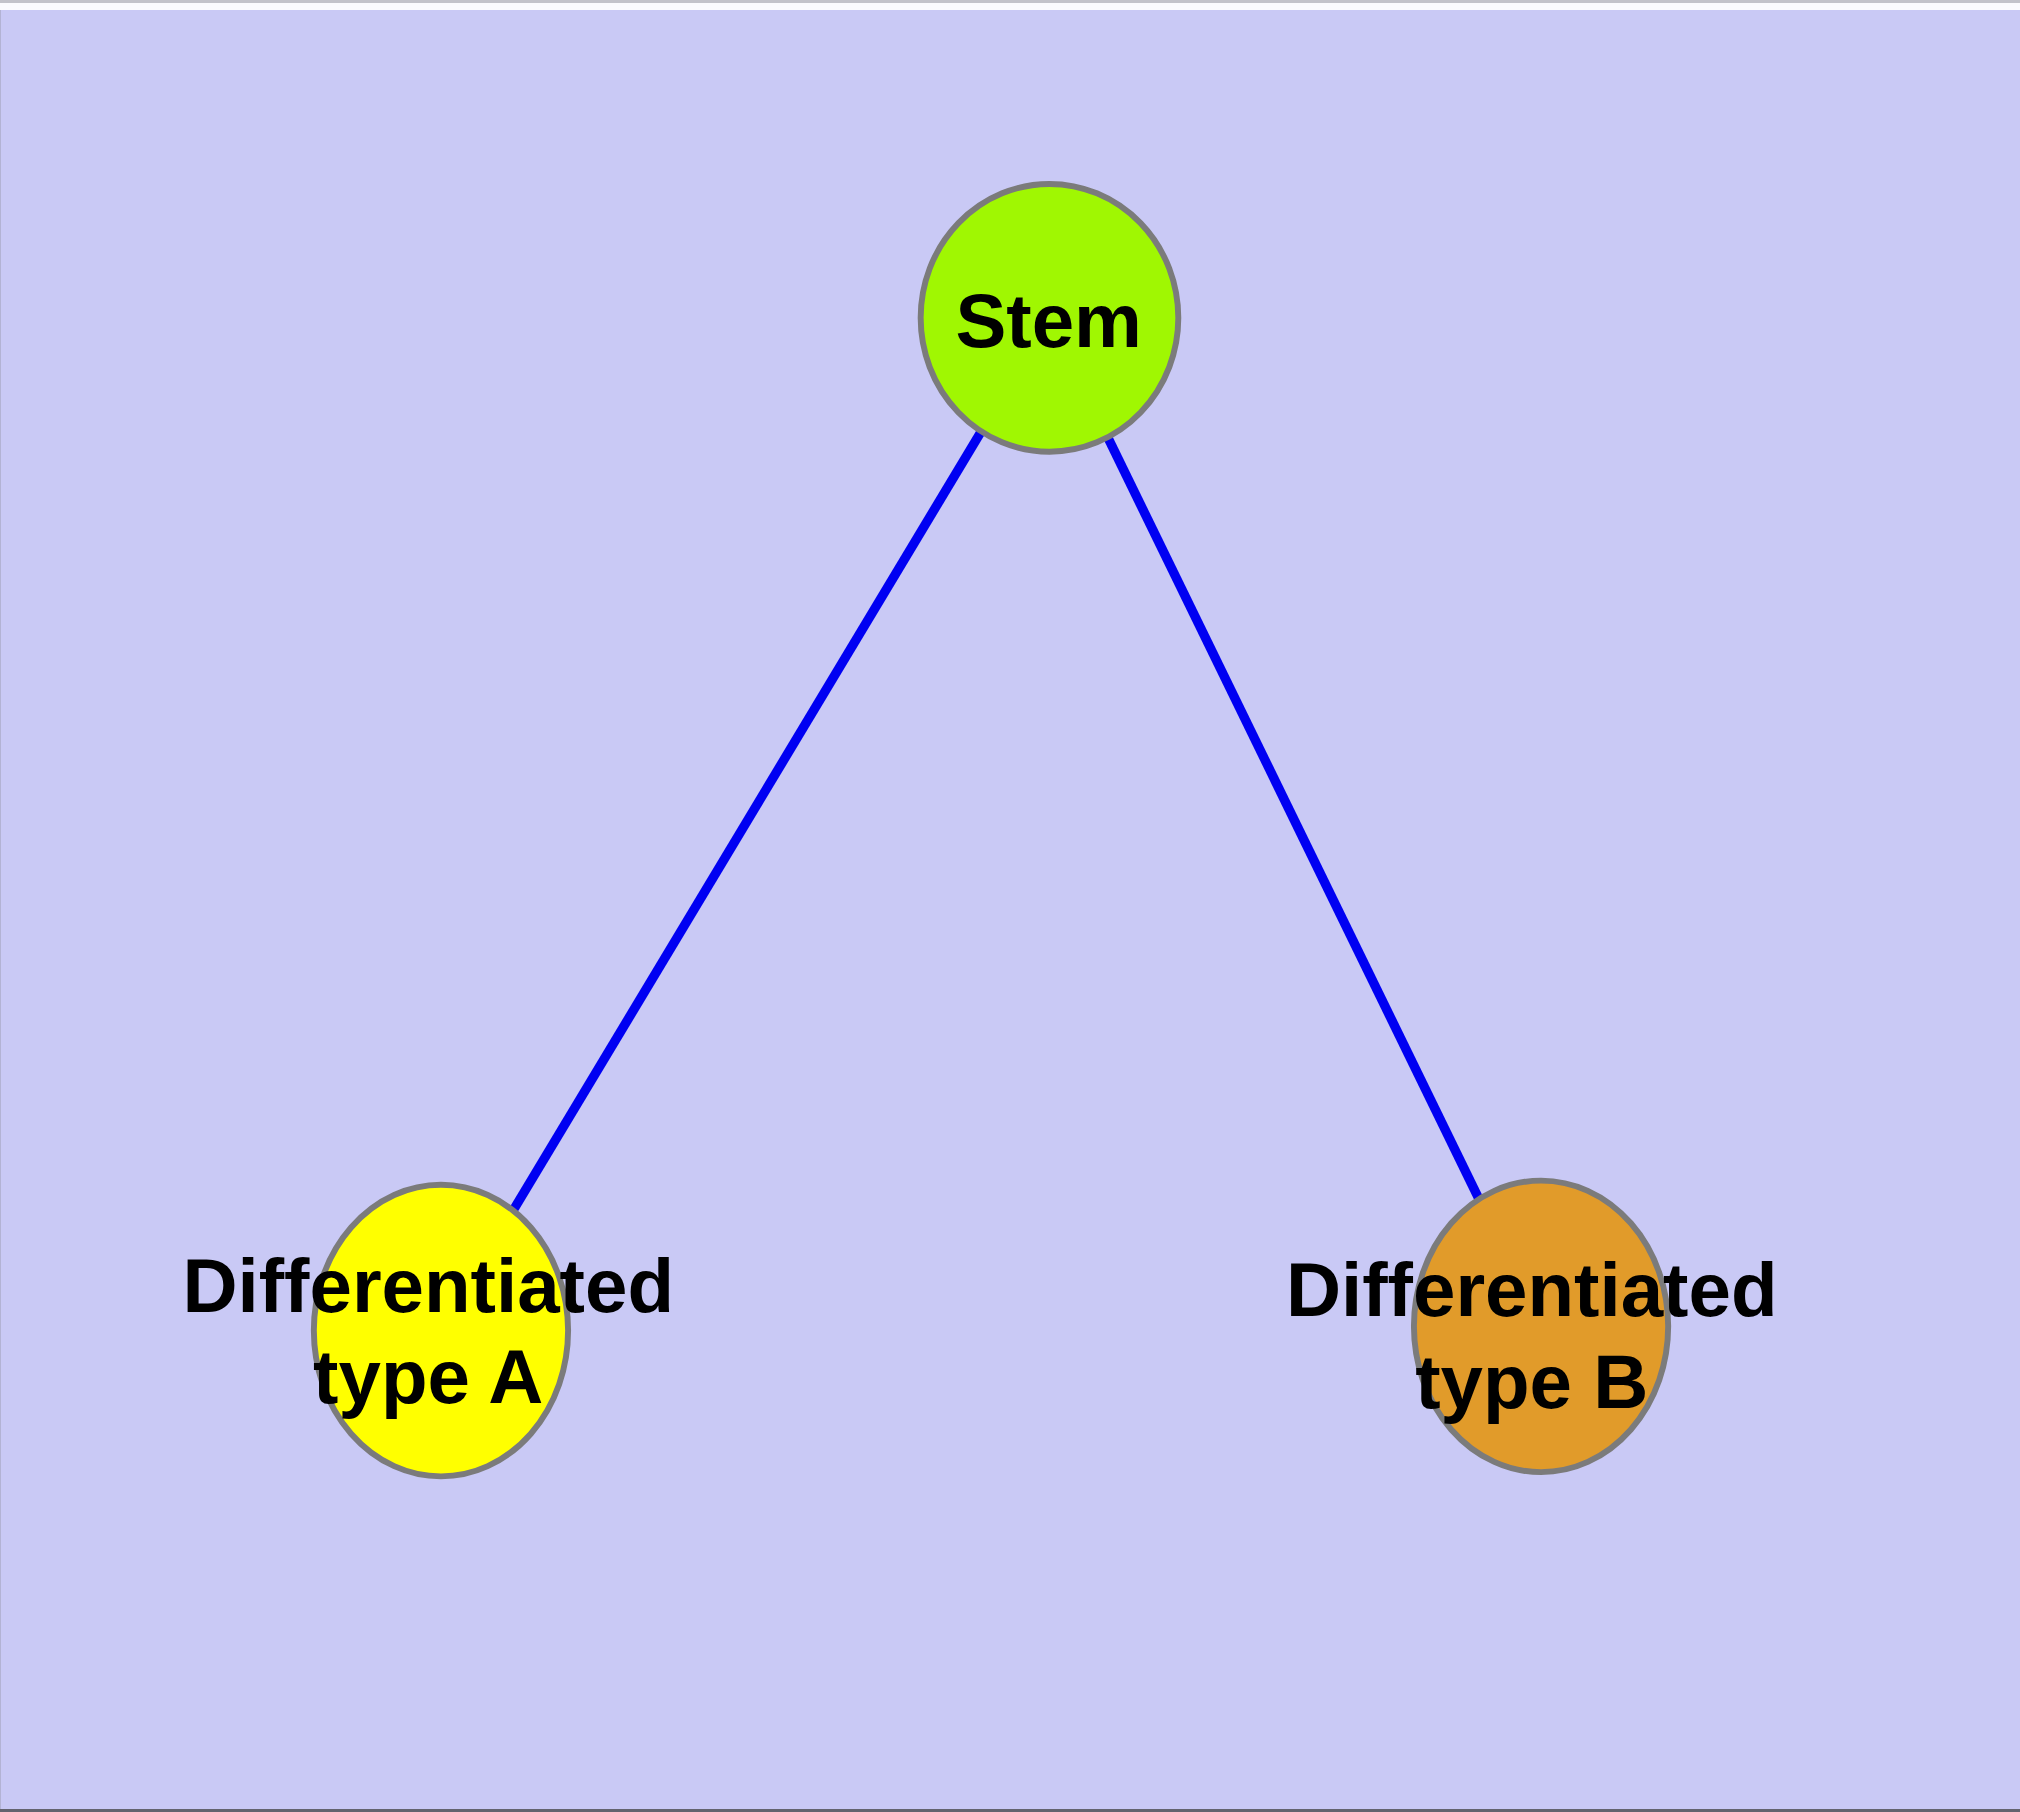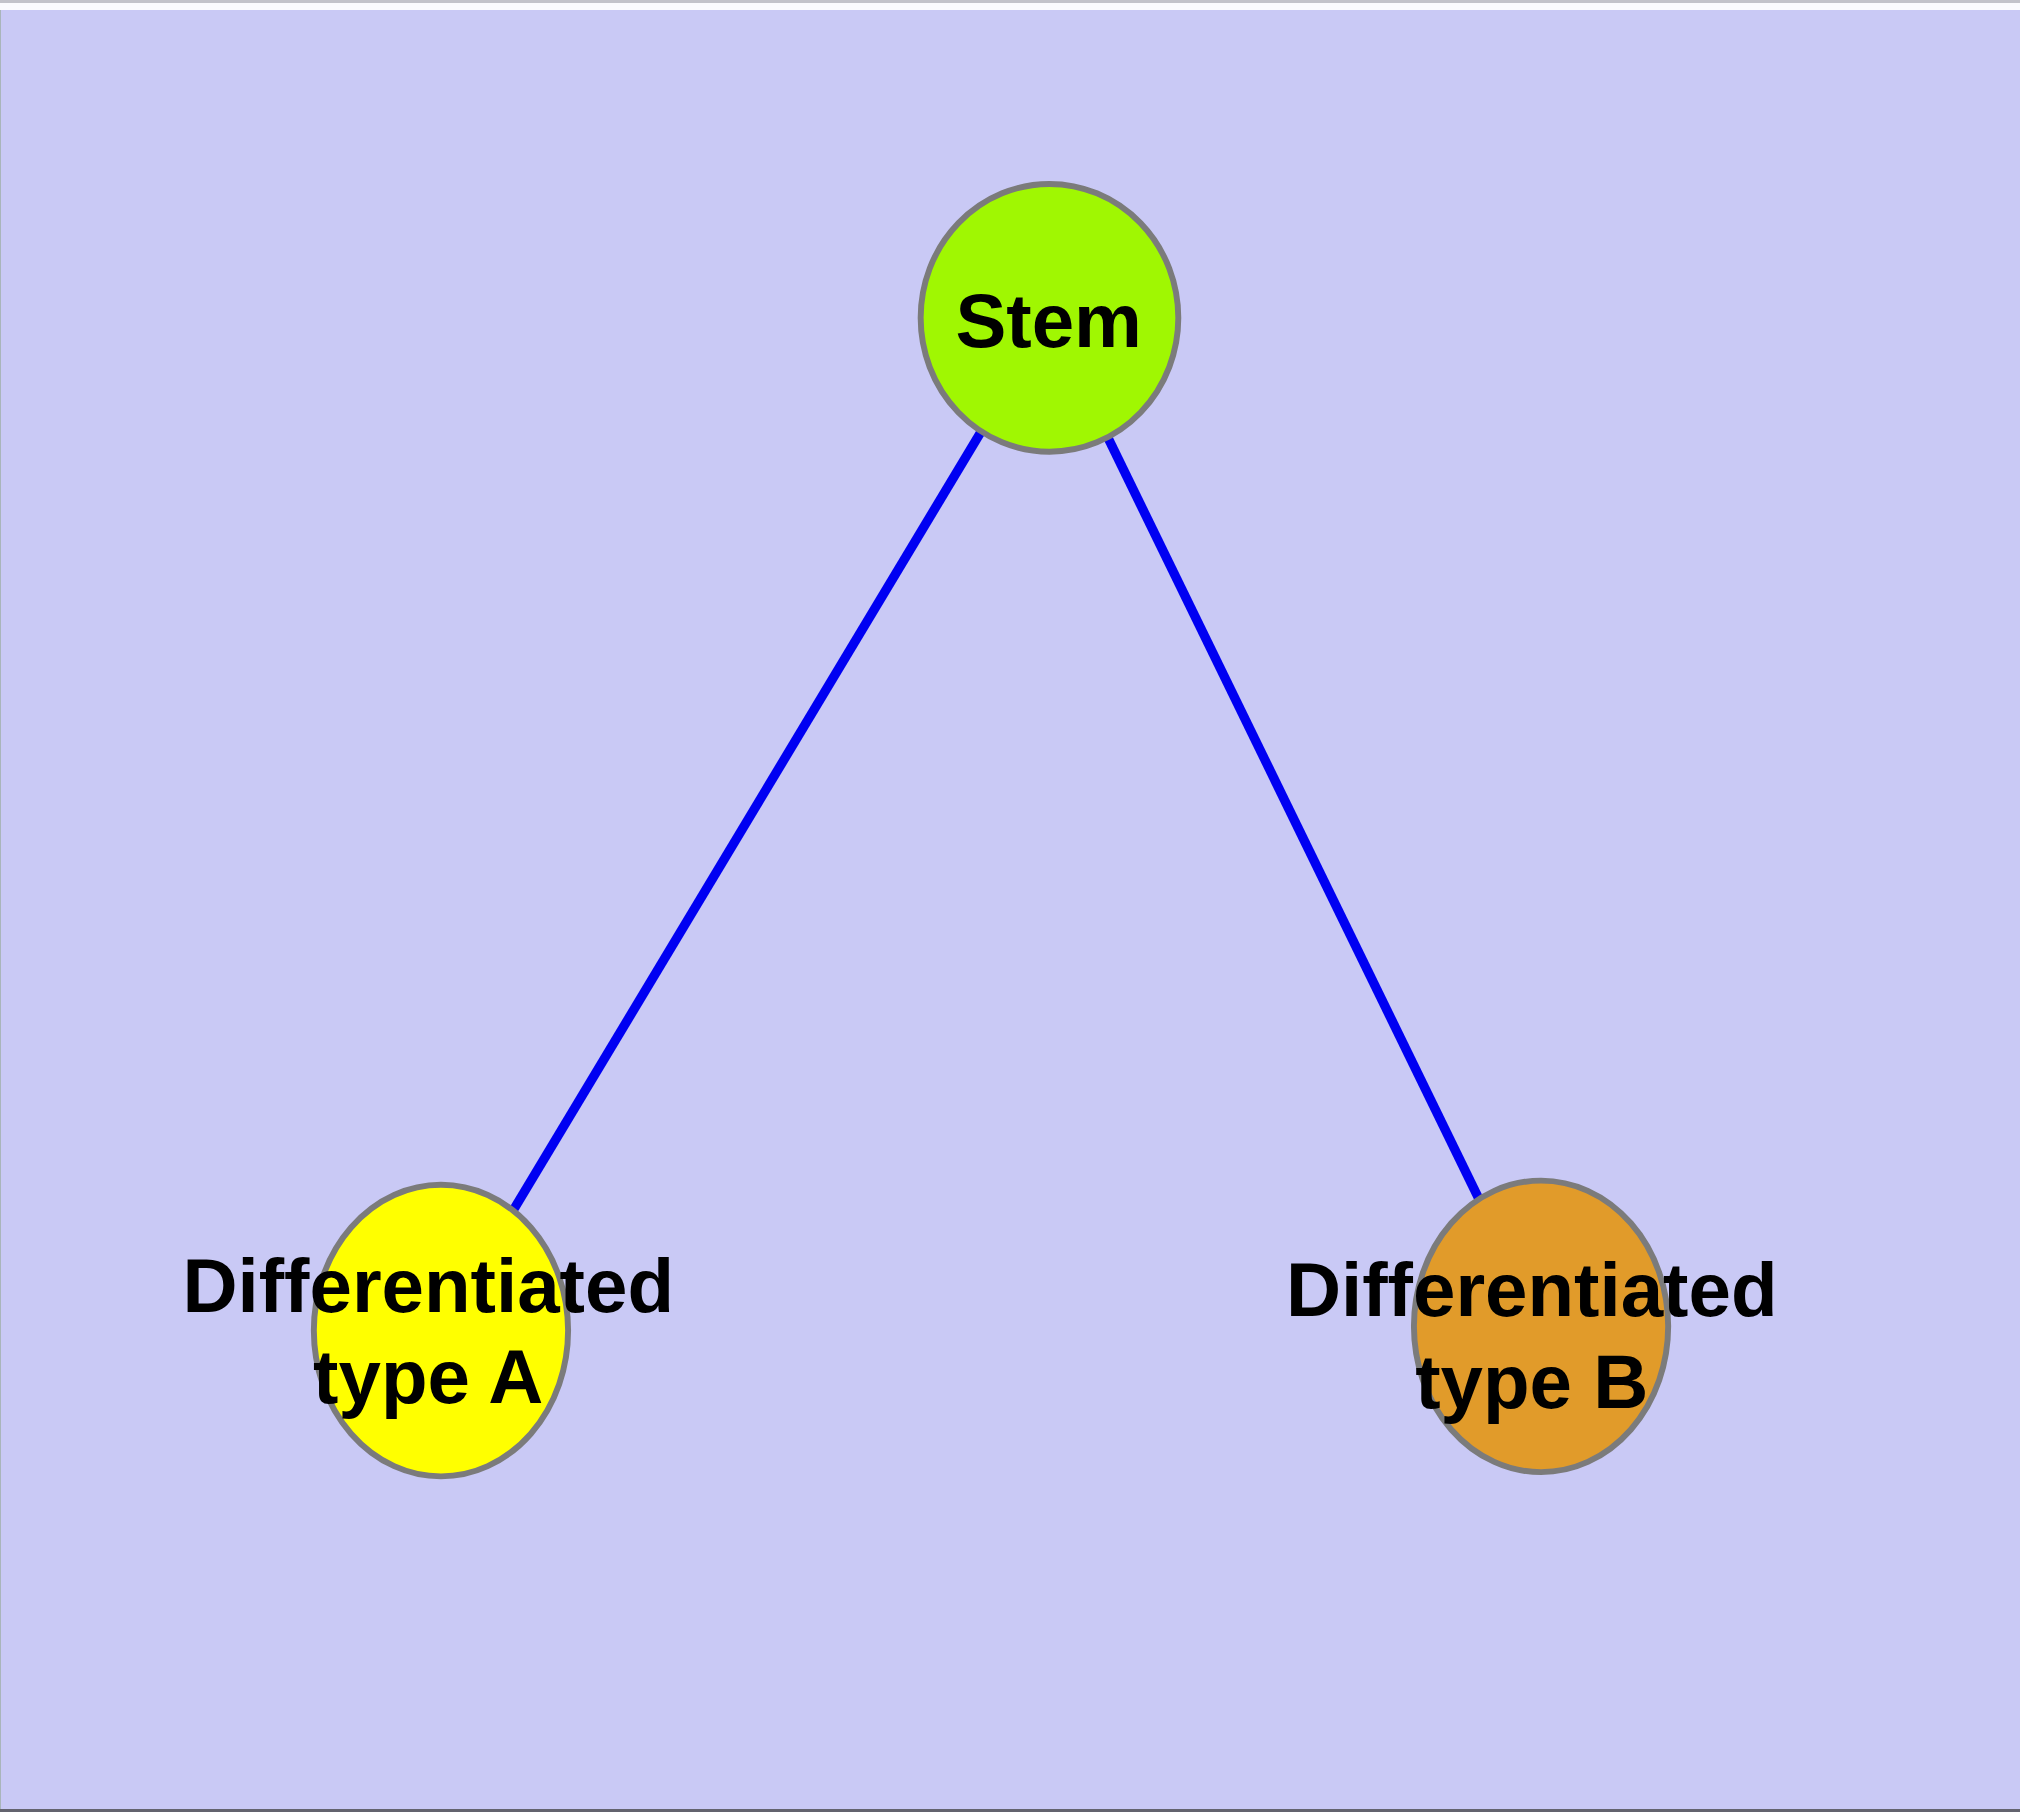--- a/index.html
+++ b/index.html
@@ -3,21 +3,21 @@
 <meta charset="utf-8">
 <style>
   html, body { margin: 0; padding: 0; }
   body { background: #9a9aa6; }
 
   .stage {
     position: relative;
     width: 2021px;
     height: 1812px;
     overflow: hidden;
-    background: #4d7c0f;
+    background: #737373;
     font-family: "Liberation Sans", sans-serif;
   }
 
   .top-hairline {
     position: absolute; top: 0; left: 0;
     width: 100%; height: 2.5px;
     background: #c2c2cb;
     z-index: 3;
   }
   .top-strip {

